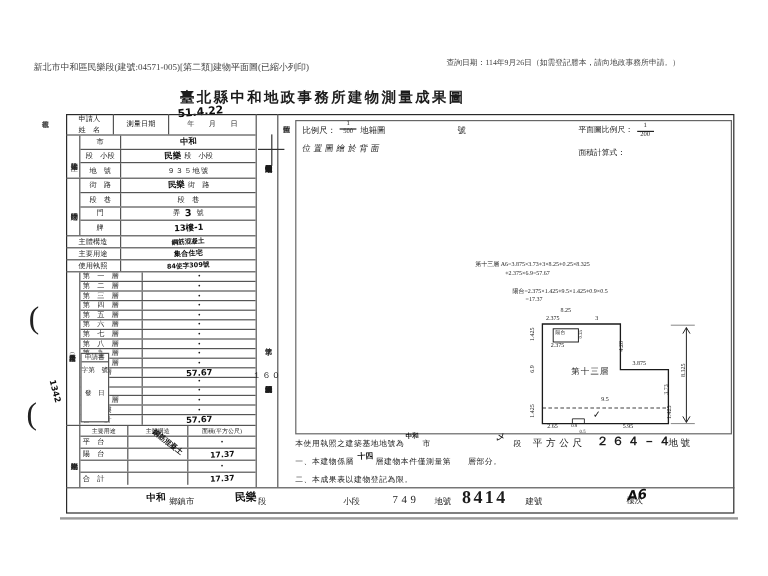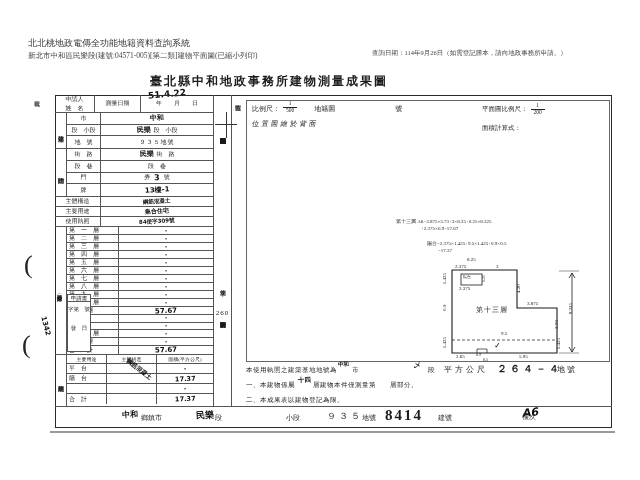--- a/index.html
+++ b/index.html
@@ -20,21 +20,20 @@
   .col{display:flex;flex-direction:column;flex:1;}
   .dim{position:absolute;font-size:5px;color:#151515;white-space:nowrap;}
   .rot{transform:rotate(-90deg);transform-origin:center;}
   .note{position:absolute;font-size:6.5px;letter-spacing:0.5px;white-space:nowrap;}
 </style>
 </head>
 <body>
 
 <div class="page">
 
-  <div class="abs" style="left:28px;top:38px;font-size:9px;color:#333;">北北桃地政電傳全功能地籍資料查詢系統</div>
   <div class="abs" style="left:28px;top:52px;font-size:7.5px;color:#444;">新北市中和區民樂段(建號:04571-005)[第二類]建物平面圖(已縮小列印)</div>
   <div class="abs" style="left:372px;top:49px;font-size:6.5px;color:#444;">查詢日期：114年9月26日（如需登記謄本，請向地政事務所申請。）</div>
 
   <div class="abs" style="left:150px;top:75px;font-size:12px;font-weight:700;letter-spacing:2px;">臺北縣中和地政事務所建物測量成果圖</div>
   <div class="abs hw" style="left:148px;top:89px;font-size:9px;transform:rotate(-5deg);">51.4.22</div>
 
   <div class="abs vt" style="left:33px;top:96px;font-size:6px;color:#333;">右代筆</div>
   <div class="abs" style="left:24px;top:250px;font-size:26px;font-weight:300;color:#222;">(</div>
   <div class="abs" style="left:22px;top:330px;font-size:26px;font-weight:300;color:#222;">(</div>
   <div class="abs hw" style="left:36px;top:322px;font-size:7px;transform:rotate(75deg);">1342</div>
@@ -240,37 +239,37 @@
     <span style="border-bottom:1px solid #555;width:100%;text-align:center;">申請書</span>
     <span style="margin-top:4px;">字第　號</span>
     <span style="margin-top:12px;">發　日</span>
   </div>
 
   <div class="abs hw" style="left:124px;top:366px;font-size:6px;transform:rotate(38deg);">鋼筋混凝土</div>
 
   <div class="abs" style="left:213px;top:95px;width:19px;height:311px;border-left:1px solid #555;border-right:1px solid #555;box-sizing:border-box;display:flex;flex-direction:column;align-items:center;">
     <span class="vt" style="margin-top:38px;font-size:6px;height:152px;">本建物平面圖及建物面積係依使用執照</span>
     <span class="vt" style="font-size:6px;height:24px;">使字第</span>
-    <span style="font-size:7px;letter-spacing:1px;">260</span>
+    <span style="font-size:7px;letter-spacing:1px;">１６０</span>
     <span class="vt" style="font-size:6px;height:84px;">號竣工平面圖轉繪計算</span>
   </div>
 
   <div class="abs" style="left:215px;top:124px;width:22px;height:1px;background:#333;"></div>
   <div class="abs" style="left:226px;top:112px;width:1px;height:26px;background:#333;"></div>
 
   <div class="abs" style="left:246px;top:100px;width:364px;height:262px;border:1px solid #666;box-sizing:border-box;"></div>
 
   <div class="abs vt" style="left:234px;top:100px;font-size:6px;">位置圖</div>
   <div class="abs" style="left:252px;top:101px;font-size:7px;display:flex;align-items:flex-end;">
     <span>比例尺：</span>
     <span class="frac" style="font-size:5.5px;margin:0 3px;">
         <span>1</span>
         <span class="den">500</span>
       </span>
-    <span style="margin-left:14px;">地籍圖</span>
+    <span style="margin-left:0;">地籍圖</span>
     <span style="margin-left:60px;">號</span>
   </div>
   <div class="abs" style="left:252px;top:120px;font-size:7px;letter-spacing:2.5px;transform:skewX(-8deg);">位置圖繪於背面</div>
   <div class="abs" style="left:482px;top:103px;font-size:6.5px;display:flex;align-items:center;">
     <span>平面圖比例尺：</span>
     <span class="frac" style="font-size:5.5px;margin-left:3px;">
         <span>1</span>
         <span class="den">200</span>
       </span>
   </div>
@@ -329,21 +328,21 @@
   <span class="note" style="left:313px;top:381px;">層建物本件僅測量第</span>
   <span class="note" style="left:390px;top:381px;">層部分。</span>
   <span class="note" style="left:246px;top:396px;">二、本成果表以建物登記為限。</span>
 
   <div class="abs" style="left:55px;top:406px;width:557px;height:22px;border-top:1px solid #555;box-sizing:border-box;">
     <span class="abs hw" style="left:67px;top:3px;font-size:8px;">中和</span>
     <span class="abs" style="left:86px;top:7px;font-size:7px;">鄉鎮市</span>
     <span class="abs hw" style="left:141px;top:3px;font-size:9px;">民樂</span>
     <span class="abs" style="left:160px;top:7px;font-size:7px;">段</span>
     <span class="abs" style="left:231px;top:7px;font-size:7px;">小段</span>
-    <span class="abs" style="left:272px;top:4px;font-size:9px;letter-spacing:3px;">９３５</span>
+    <span class="abs" style="left:272px;top:4px;font-size:9px;letter-spacing:3px;">749</span>
     <span class="abs" style="left:307px;top:7px;font-size:7px;">地號</span>
     <span class="abs" style="left:330px;top:0px;font-size:15px;font-weight:700;letter-spacing:2px;">8414</span>
     <span class="abs" style="left:383px;top:7px;font-size:7px;">建號</span>
     <span class="abs" style="left:467px;top:6px;font-size:7px;">樓次</span>
     <span class="abs hw" style="left:468px;top:0px;font-size:11px;font-style:italic;transform:rotate(-6deg);">A6</span>
   </div>
 
 </div>
 
 </body></html>

